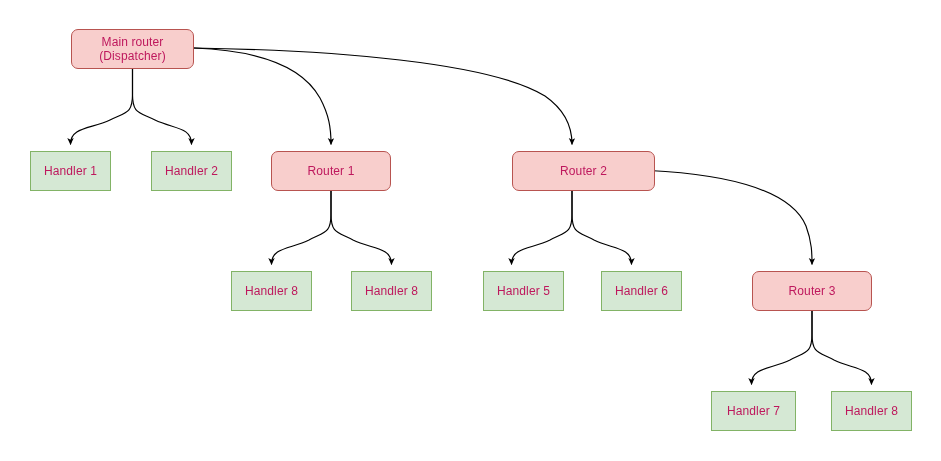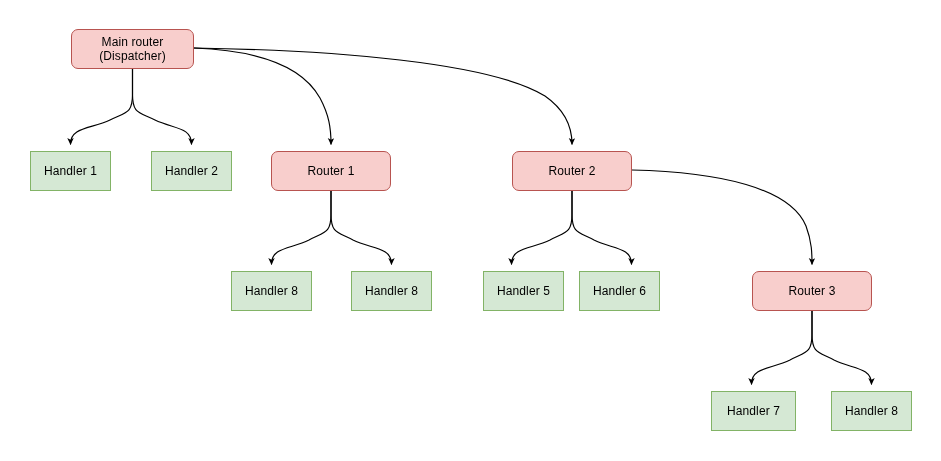--- a/index.html
+++ b/index.html
@@ -27,21 +27,21 @@
   }
   .node {
     position: absolute;
     box-sizing: border-box;
     display: flex;
     align-items: center;
     justify-content: center;
     text-align: center;
     font-size: 12px;
     line-height: 14px;
-    color: #000000;
+    color: #be185d;
     letter-spacing: 0.1px;
     white-space: pre-line;
   }
   .node-router {
     background: #f8cecc;
     border: 1px solid #b85450;
     border-radius: 7px;
   }
   .node-handler {
     background: #d5e8d4;
@@ -101,37 +101,37 @@
   </div>
 
   <div class="node node-handler" style="left:151px; top:151px; width:81px; height:40px;">
     <span class="node-label">Handler 2</span>
   </div>
 
   <div class="node node-router" style="left:271px; top:151px; width:120px; height:40px;">
     <span class="node-label">Router 1</span>
   </div>
 
-  <div class="node node-router" style="left:512px; top:151px; width:120px; height:40px;">
+  <div class="node node-router" style="left:512px; top:151px; width:143px; height:40px;">
     <span class="node-label">Router 2</span>
   </div>
 
   <div class="node node-handler" style="left:231px; top:271px; width:81px; height:40px;">
     <span class="node-label">Handler 8</span>
   </div>
 
   <div class="node node-handler" style="left:351px; top:271px; width:81px; height:40px;">
     <span class="node-label">Handler 8</span>
   </div>
 
   <div class="node node-handler" style="left:483px; top:271px; width:81px; height:40px;">
     <span class="node-label">Handler 5</span>
   </div>
 
-  <div class="node node-handler" style="left:579px; top:271px; width:81px; height:40px;">
+  <div class="node node-handler" style="left:601px; top:271px; width:81px; height:40px;">
     <span class="node-label">Handler 6</span>
   </div>
 
   <div class="node node-router" style="left:752px; top:271px; width:120px; height:40px;">
     <span class="node-label">Router 3</span>
   </div>
 
   <div class="node node-handler" style="left:711px; top:391px; width:85px; height:40px;">
     <span class="node-label">Handler 7</span>
   </div>

